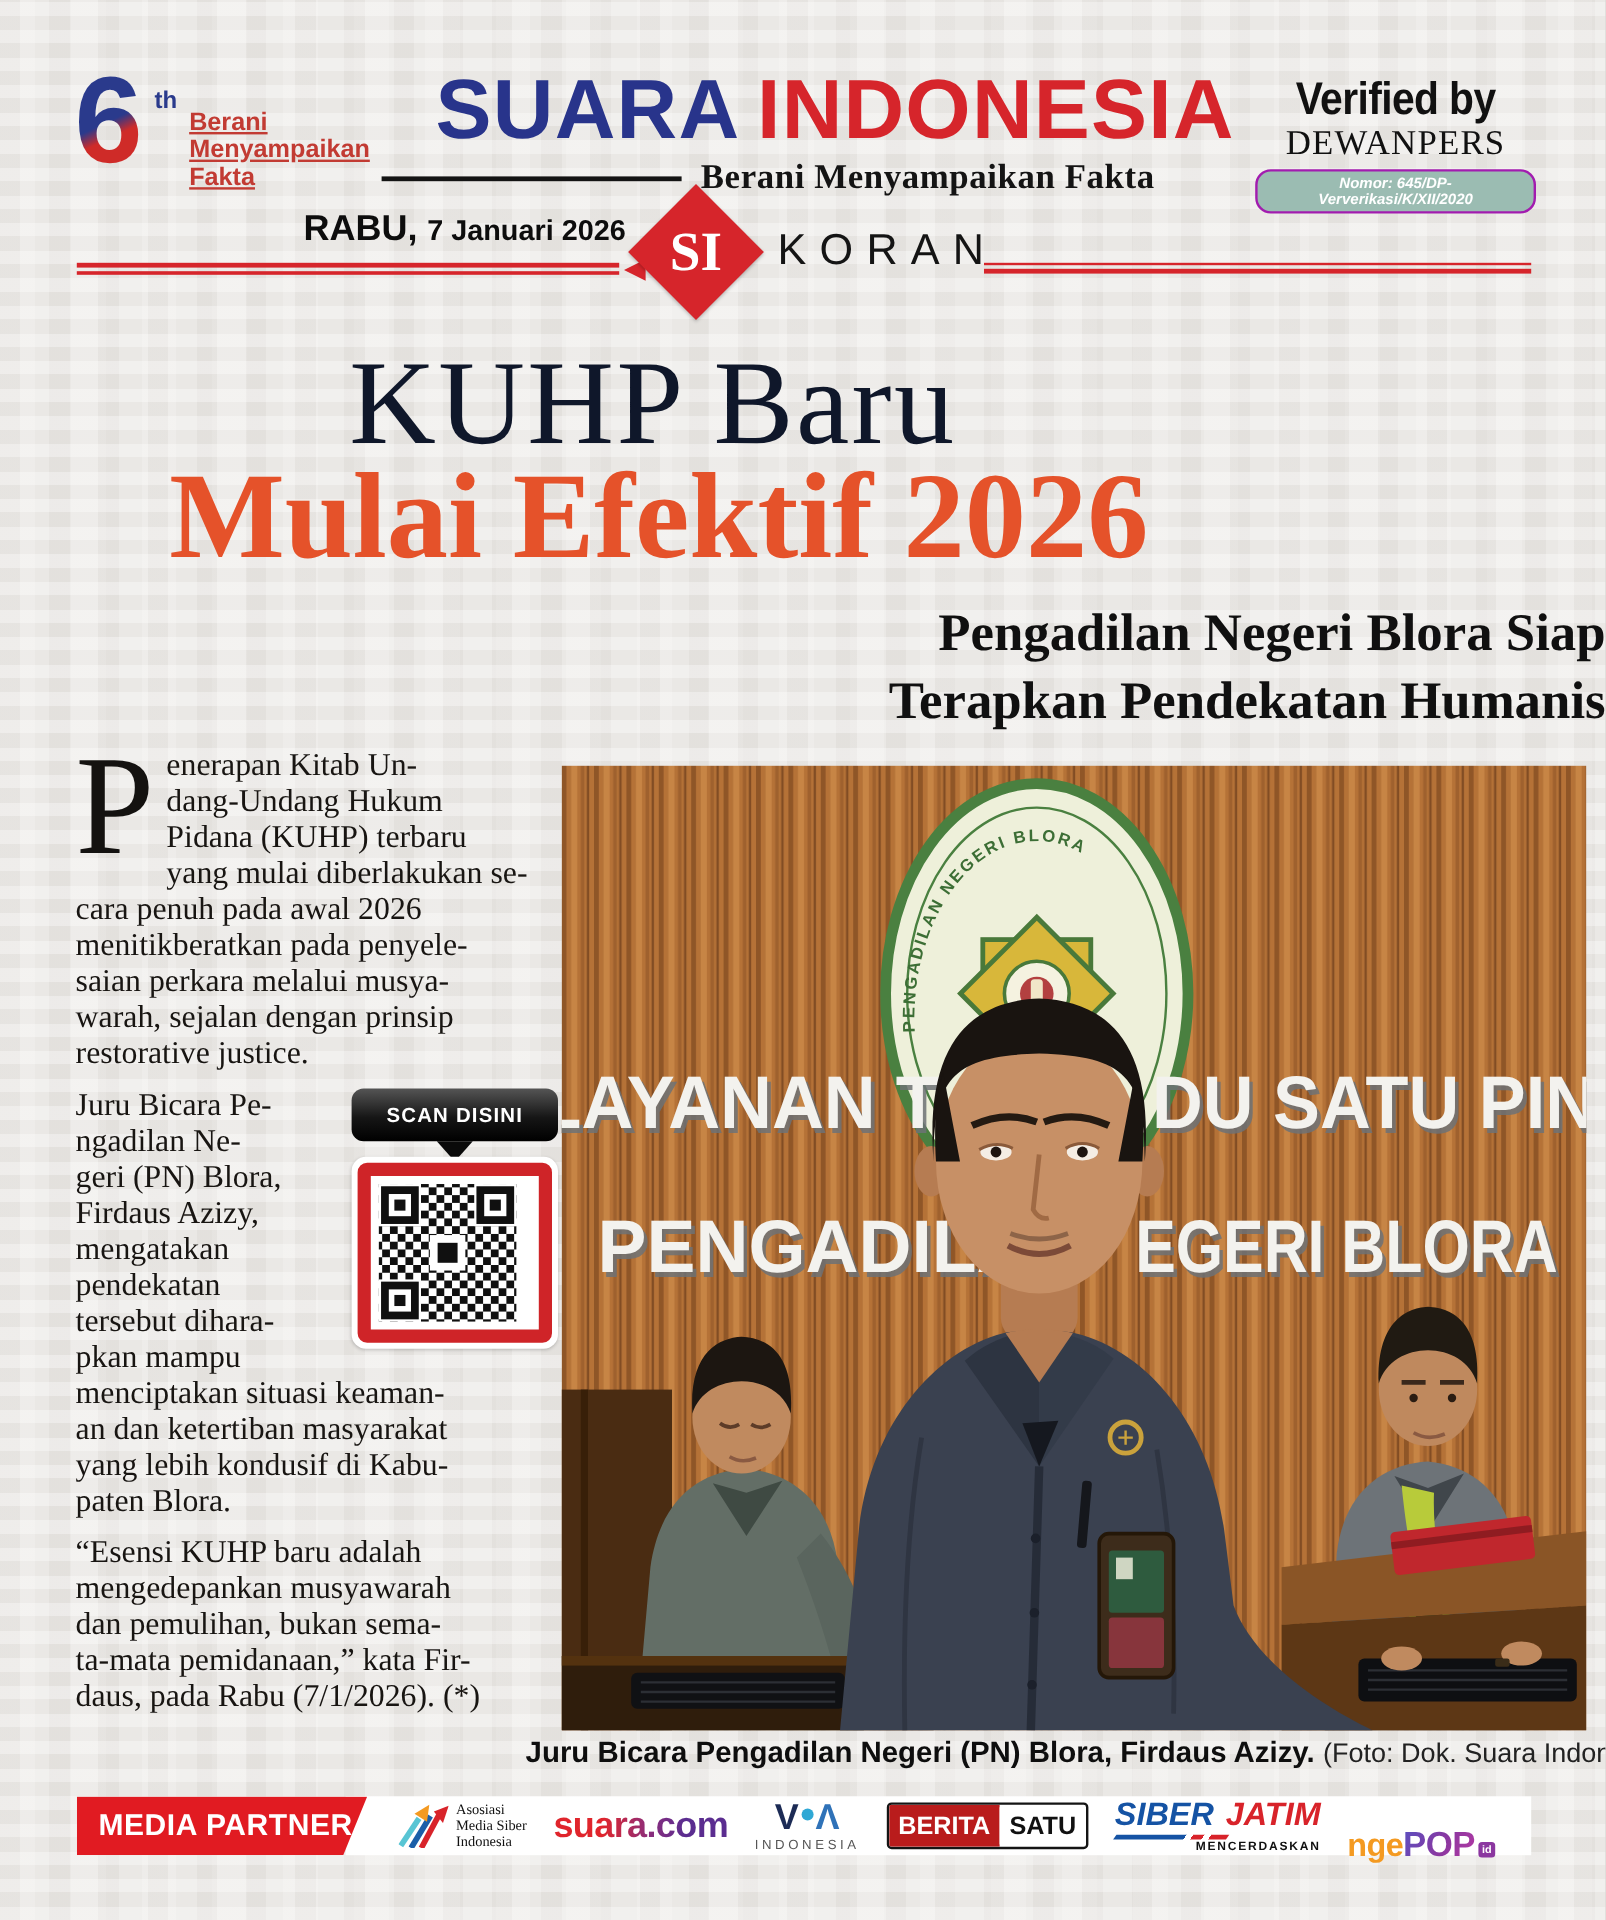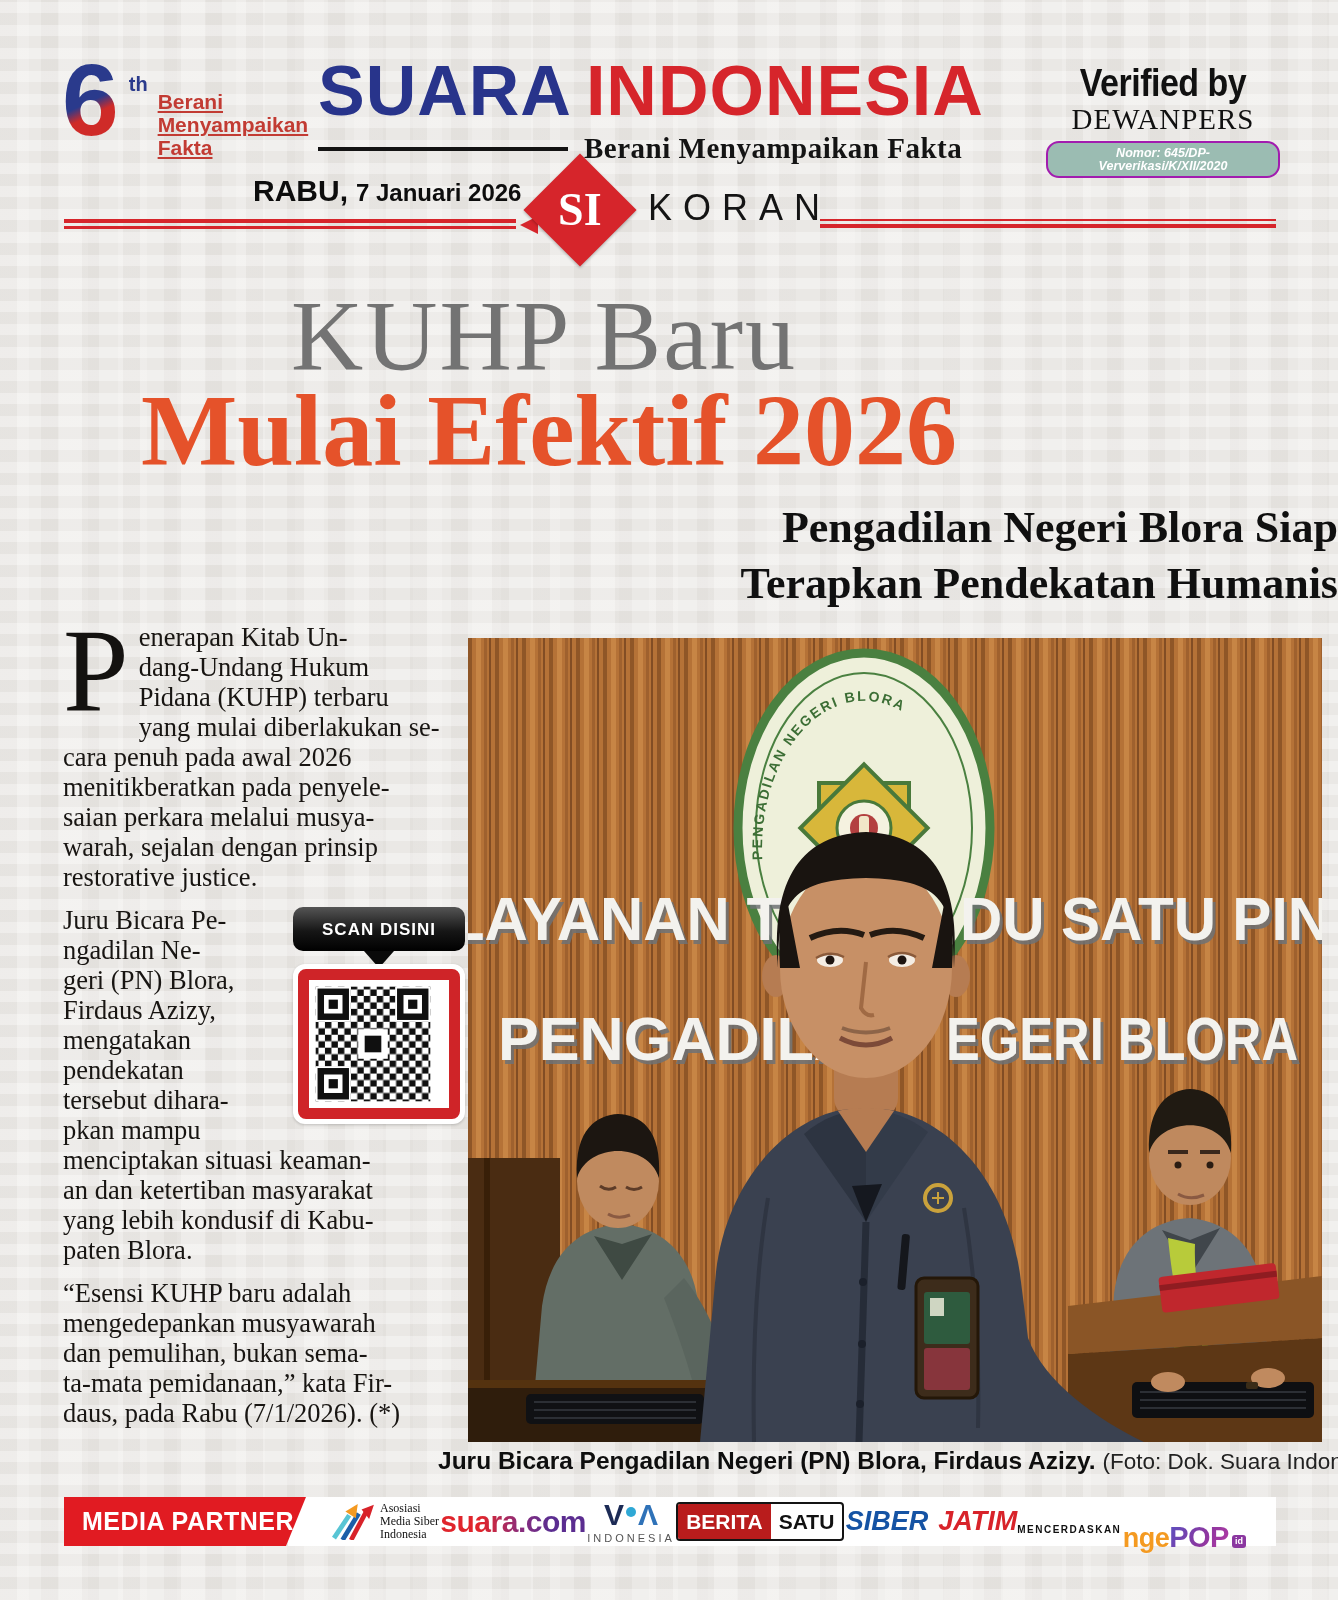--- a/index.html
+++ b/index.html
@@ -14,21 +14,21 @@
   
   .anniv { position:absolute; left:62px; top:54px; display:flex; gap:10px; }
   .anniv-num { font:800 102px/0.92 "Liberation Sans",sans-serif;
     background:linear-gradient(155deg,#2a3a8c 46%,#cf2b28 57%);
     -webkit-background-clip:text; background-clip:text; color:transparent; }
   .anniv-sup { font:700 20px/1 "Liberation Sans",sans-serif; color:#2a3a8c; margin-top:20px; }
   .anniv-tag { margin-top:36px; font:700 21px/1.1 "Liberation Sans",sans-serif; color:#c23b33; white-space:pre-line;text-decoration:underline; }
 
   .masthead { position:absolute; left:318px; top:56px; width:690px; }
   .mast-title { font:700 70px/1 "Liberation Sans",sans-serif; letter-spacing:1px; white-space:nowrap; }
-  .mast-blue { color:#28348b; } .mast-red { color:#d6252b; margin-left:14px; }
+  .mast-blue { color:#28348b;margin-left:45px; } .mast-red { color:#d6252b; margin-left:14px; }
   .mast-row2 { display:flex; align-items:center; margin-top:8px; }
   .mast-rule { width:250px; height:4px; background:#141414; margin-right:16px; }
   .mast-tag { font:700 29px/1 "Liberation Serif",serif; color:#141414; letter-spacing:.5px; white-space:nowrap; }
 
   .verified { position:absolute; left:1046px; top:66px; width:234px; text-align:center; }
   .ver-1 { font:900 34px/1 "Liberation Sans",sans-serif; color:#111; letter-spacing:-.5px; transform:scaleY(1.12); }
   .ver-2 { font:400 29px/1.15 "Liberation Serif",serif; color:#111; letter-spacing:1px; margin-top:3px; }
   .ver-badge { margin-top:5px; background:#9bbcb2; border:2px solid #a21caf; border-radius:13px;
     color:#fff; font:700 12.5px/1 "Liberation Sans",sans-serif; padding:4px 8px; display:inline-block; font-style:italic; }
 
@@ -47,21 +47,21 @@
 
   .si-diamond { position:absolute; left:540px; top:170px; width:80px; height:80px;
     background:#d6252b; transform:rotate(45deg); display:flex; align-items:center; justify-content:center;
     box-shadow:1px 1px 3px rgba(0,0,0,.25); }
   .si-diamond span { transform:rotate(-45deg); color:#fff; font:700 46px/1 "Liberation Serif",serif; }
   .koran { position:absolute; left:648px; top:190px; font:400 36px/1 "Liberation Sans",sans-serif;
     letter-spacing:11px; color:#141414; }
 
   
   .hl1 { position:absolute; left:0; top:286px; width:1088px; text-align:center;
-    font:400 100px/1 "Liberation Serif",serif; color:#737373; letter-spacing:2px; }
+    font:400 100px/1 "Liberation Serif",serif; color:#0f172a; letter-spacing:2px; }
   .hl2 { position:absolute; left:0; top:380px; width:1098px; text-align:center;
     font:700 102px/1 "Liberation Serif",serif; color:#e5522a; letter-spacing:0; }
   .deck { position:absolute; left:0; top:500px; width:1338px; text-align:right;
     font:700 44px/56px "Liberation Serif",serif; color:#101010; white-space:pre-line; }
 
   
   .article { position:absolute; left:63px; top:622px; width:402px; }
   .para { font:400 26.5px/30px "Liberation Serif",serif; color:#181512; white-space:pre-line; margin-bottom:13px; }
   .dropcap { float:left; font:400 118px/88px "Liberation Serif",serif; color:#141210;
     padding:6px 10px 0 0; }
@@ -101,21 +101,21 @@
     -webkit-background-clip:text; background-clip:text; color:transparent; }
   .voa { flex-direction:column; align-items:center; line-height:1; }
   .voa-row { display:flex; align-items:flex-end; }
   .voa-v { font:900 30px/1 "Liberation Sans",sans-serif; color:#1c2b55; }
   .voa-dot { width:10px; height:10px; border-radius:50%; background:#2fa8d5; display:inline-block; margin:0 2px 13px 2px; }
   .voa-a { font:900 30px/1 "Liberation Sans",sans-serif; color:#2f72b8; }
   .voa-sub { font:400 11px/1 "Liberation Sans",sans-serif; color:#555; letter-spacing:3px; margin-top:3px; }
   .bsatu { border:2px solid #141414; border-radius:4px; overflow:hidden; font:800 21px/1 "Liberation Sans",sans-serif; }
   .bs-l { background:#b91c1c; color:#fff; padding:7px 8px; display:block; }
   .bs-r { background:#fff; color:#111; padding:5px 8px; display:block; }
-  .siber { flex-direction:row; align-items:stretch; }
+  .siber { flex-direction:column; align-items:stretch; }
   .sj-row { display:flex; align-items:baseline; font:900 27px/1 "Liberation Sans",sans-serif; font-style:italic; }
   .sj-1 { color:#1553a4; } .sj-2 { color:#d8232a; margin-left:10px; }
   .sj-underline { height:4px; margin-top:3px; width:55%; transform:skewX(-35deg);
     background:linear-gradient(90deg,#1553a4 0 62%, #fff 62% 68%, #d8232a 68% 78%, #fff 78% 84%, #d8232a 84% 100%); }
   .sj-sub { font:700 10px/1 "Liberation Sans",sans-serif; color:#111; letter-spacing:1.5px; align-self:flex-end; margin-top:2px; }
   .ngepop { align-items:baseline; }
   .np-1 { font:800 27px/1 "Liberation Sans",sans-serif; color:#f49a21; letter-spacing:-.5px; }
   .np-2 { font:900 29px/1 "Liberation Sans",sans-serif; letter-spacing:-.5px;
     background:linear-gradient(120deg,#5a50c0 0%,#8b37a0 55%,#b83aa4 100%);
     -webkit-background-clip:text; background-clip:text; color:transparent; }

